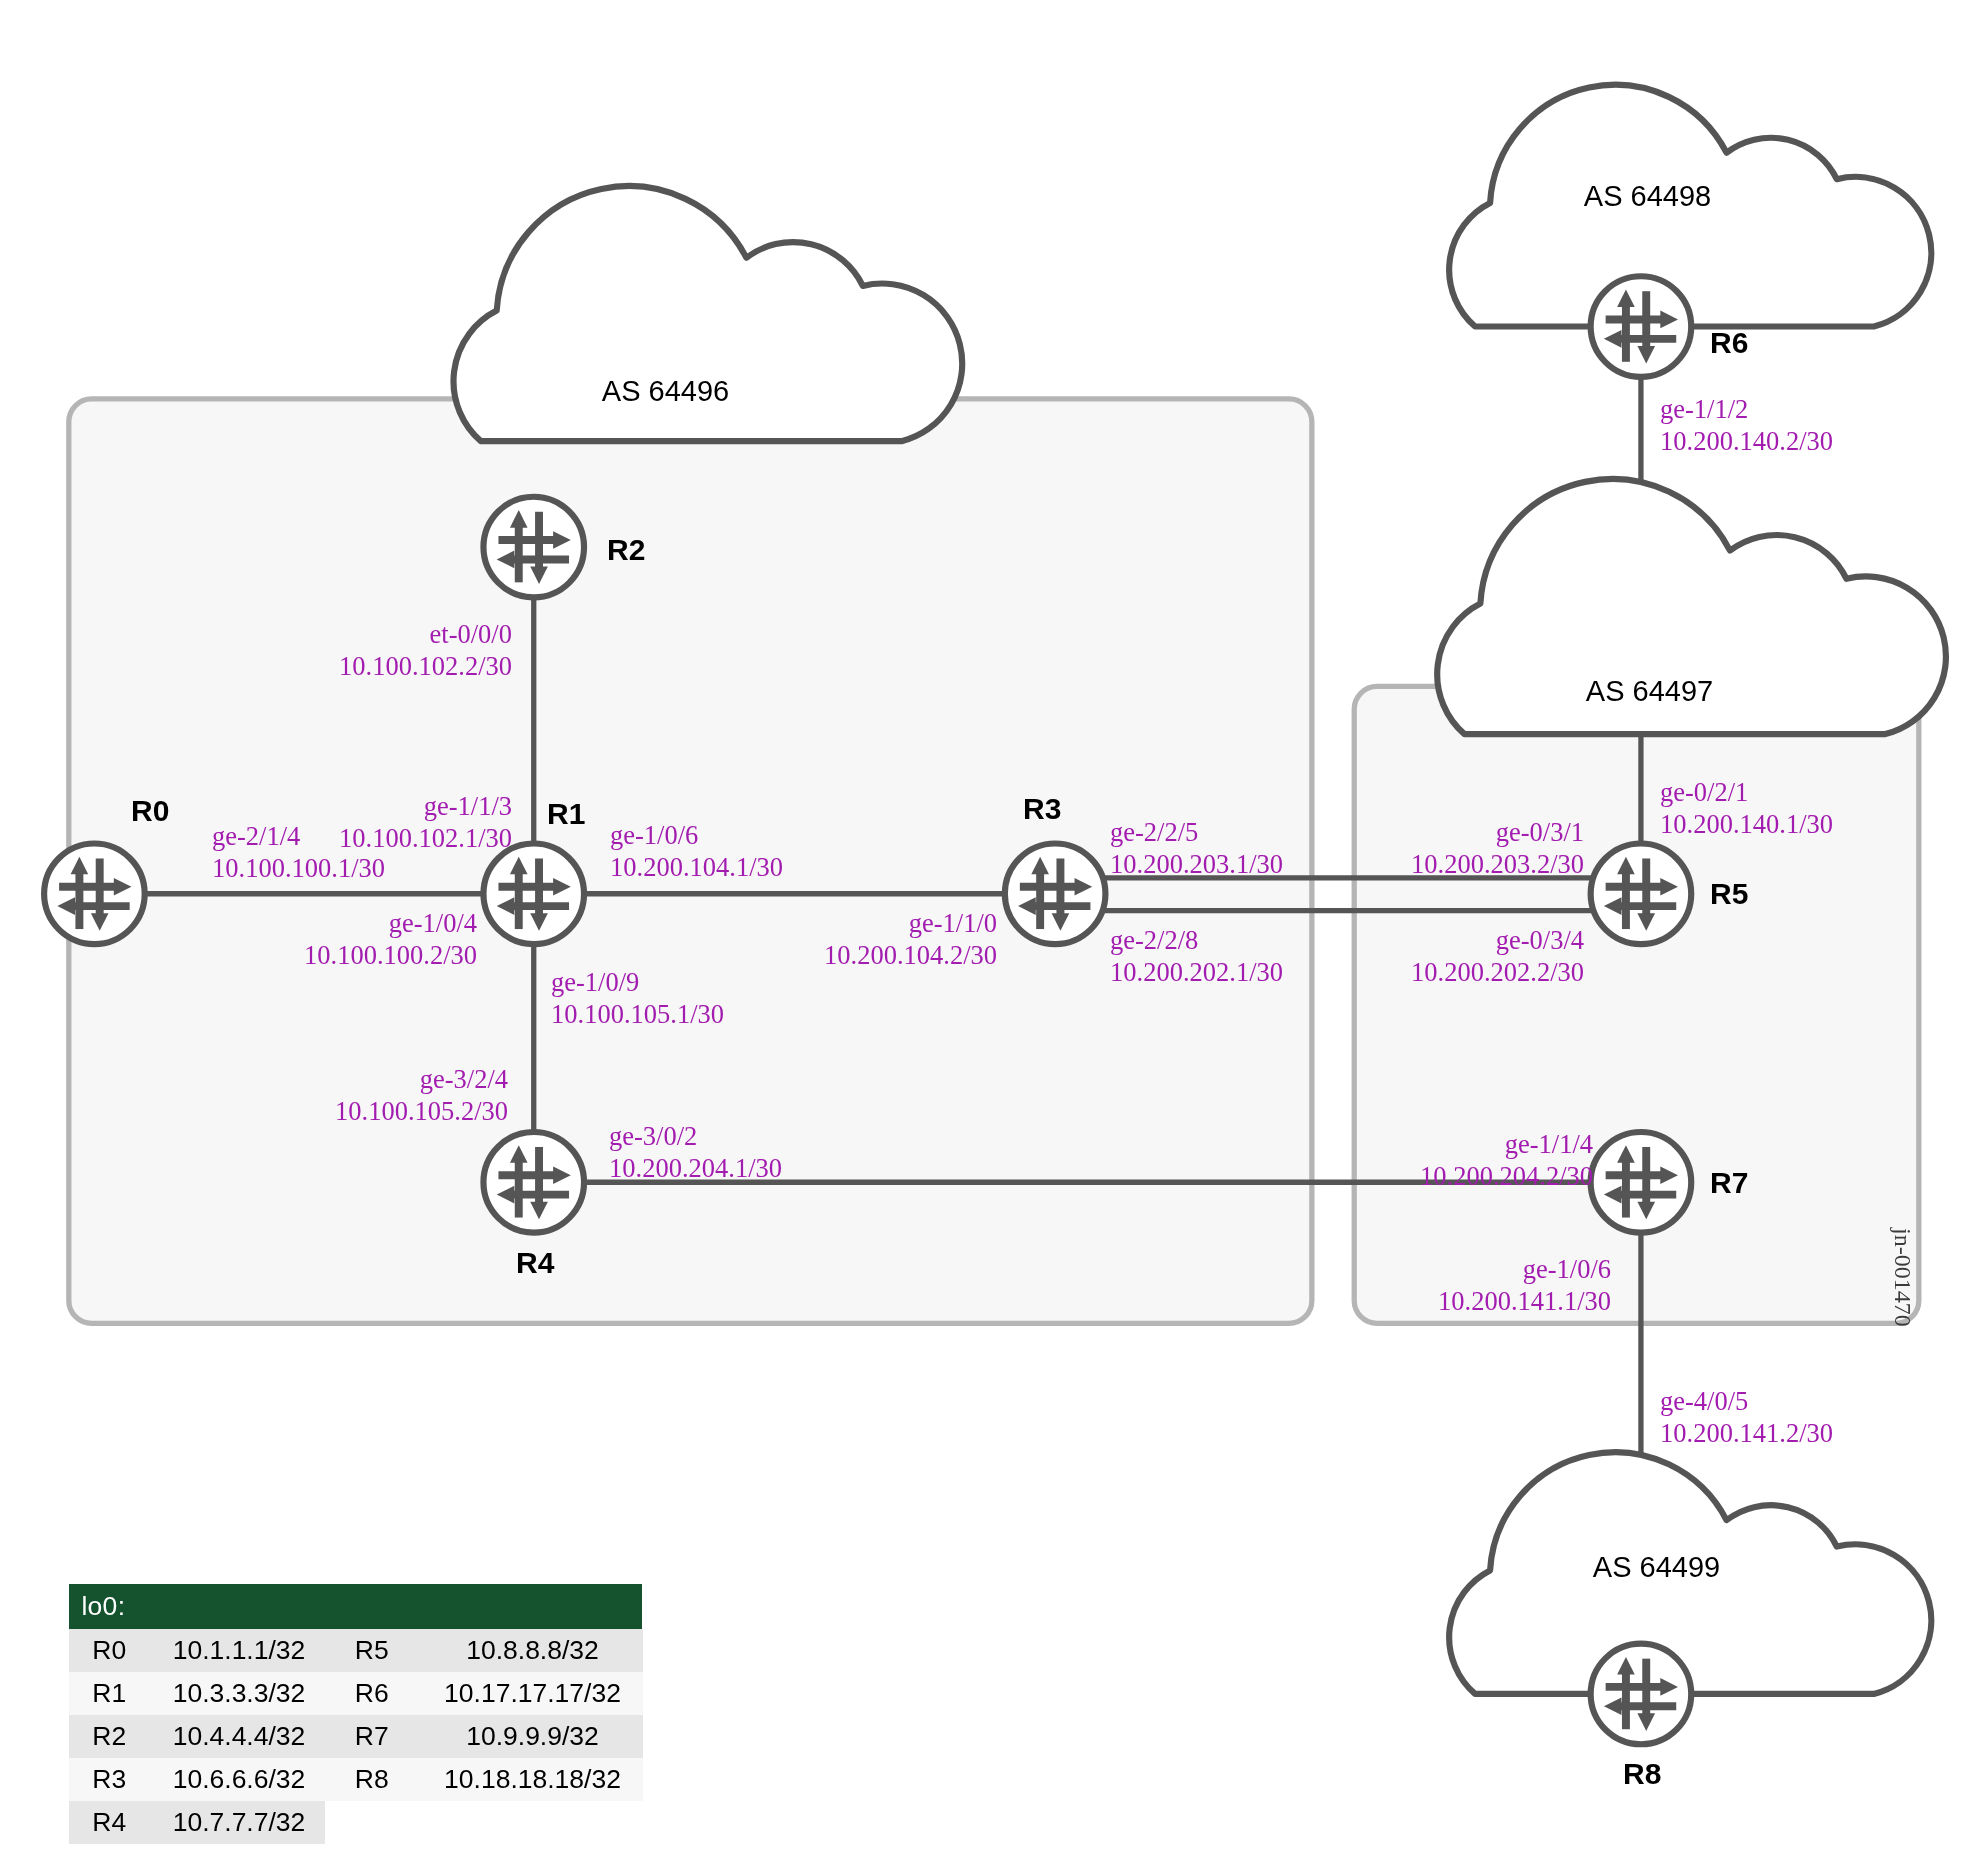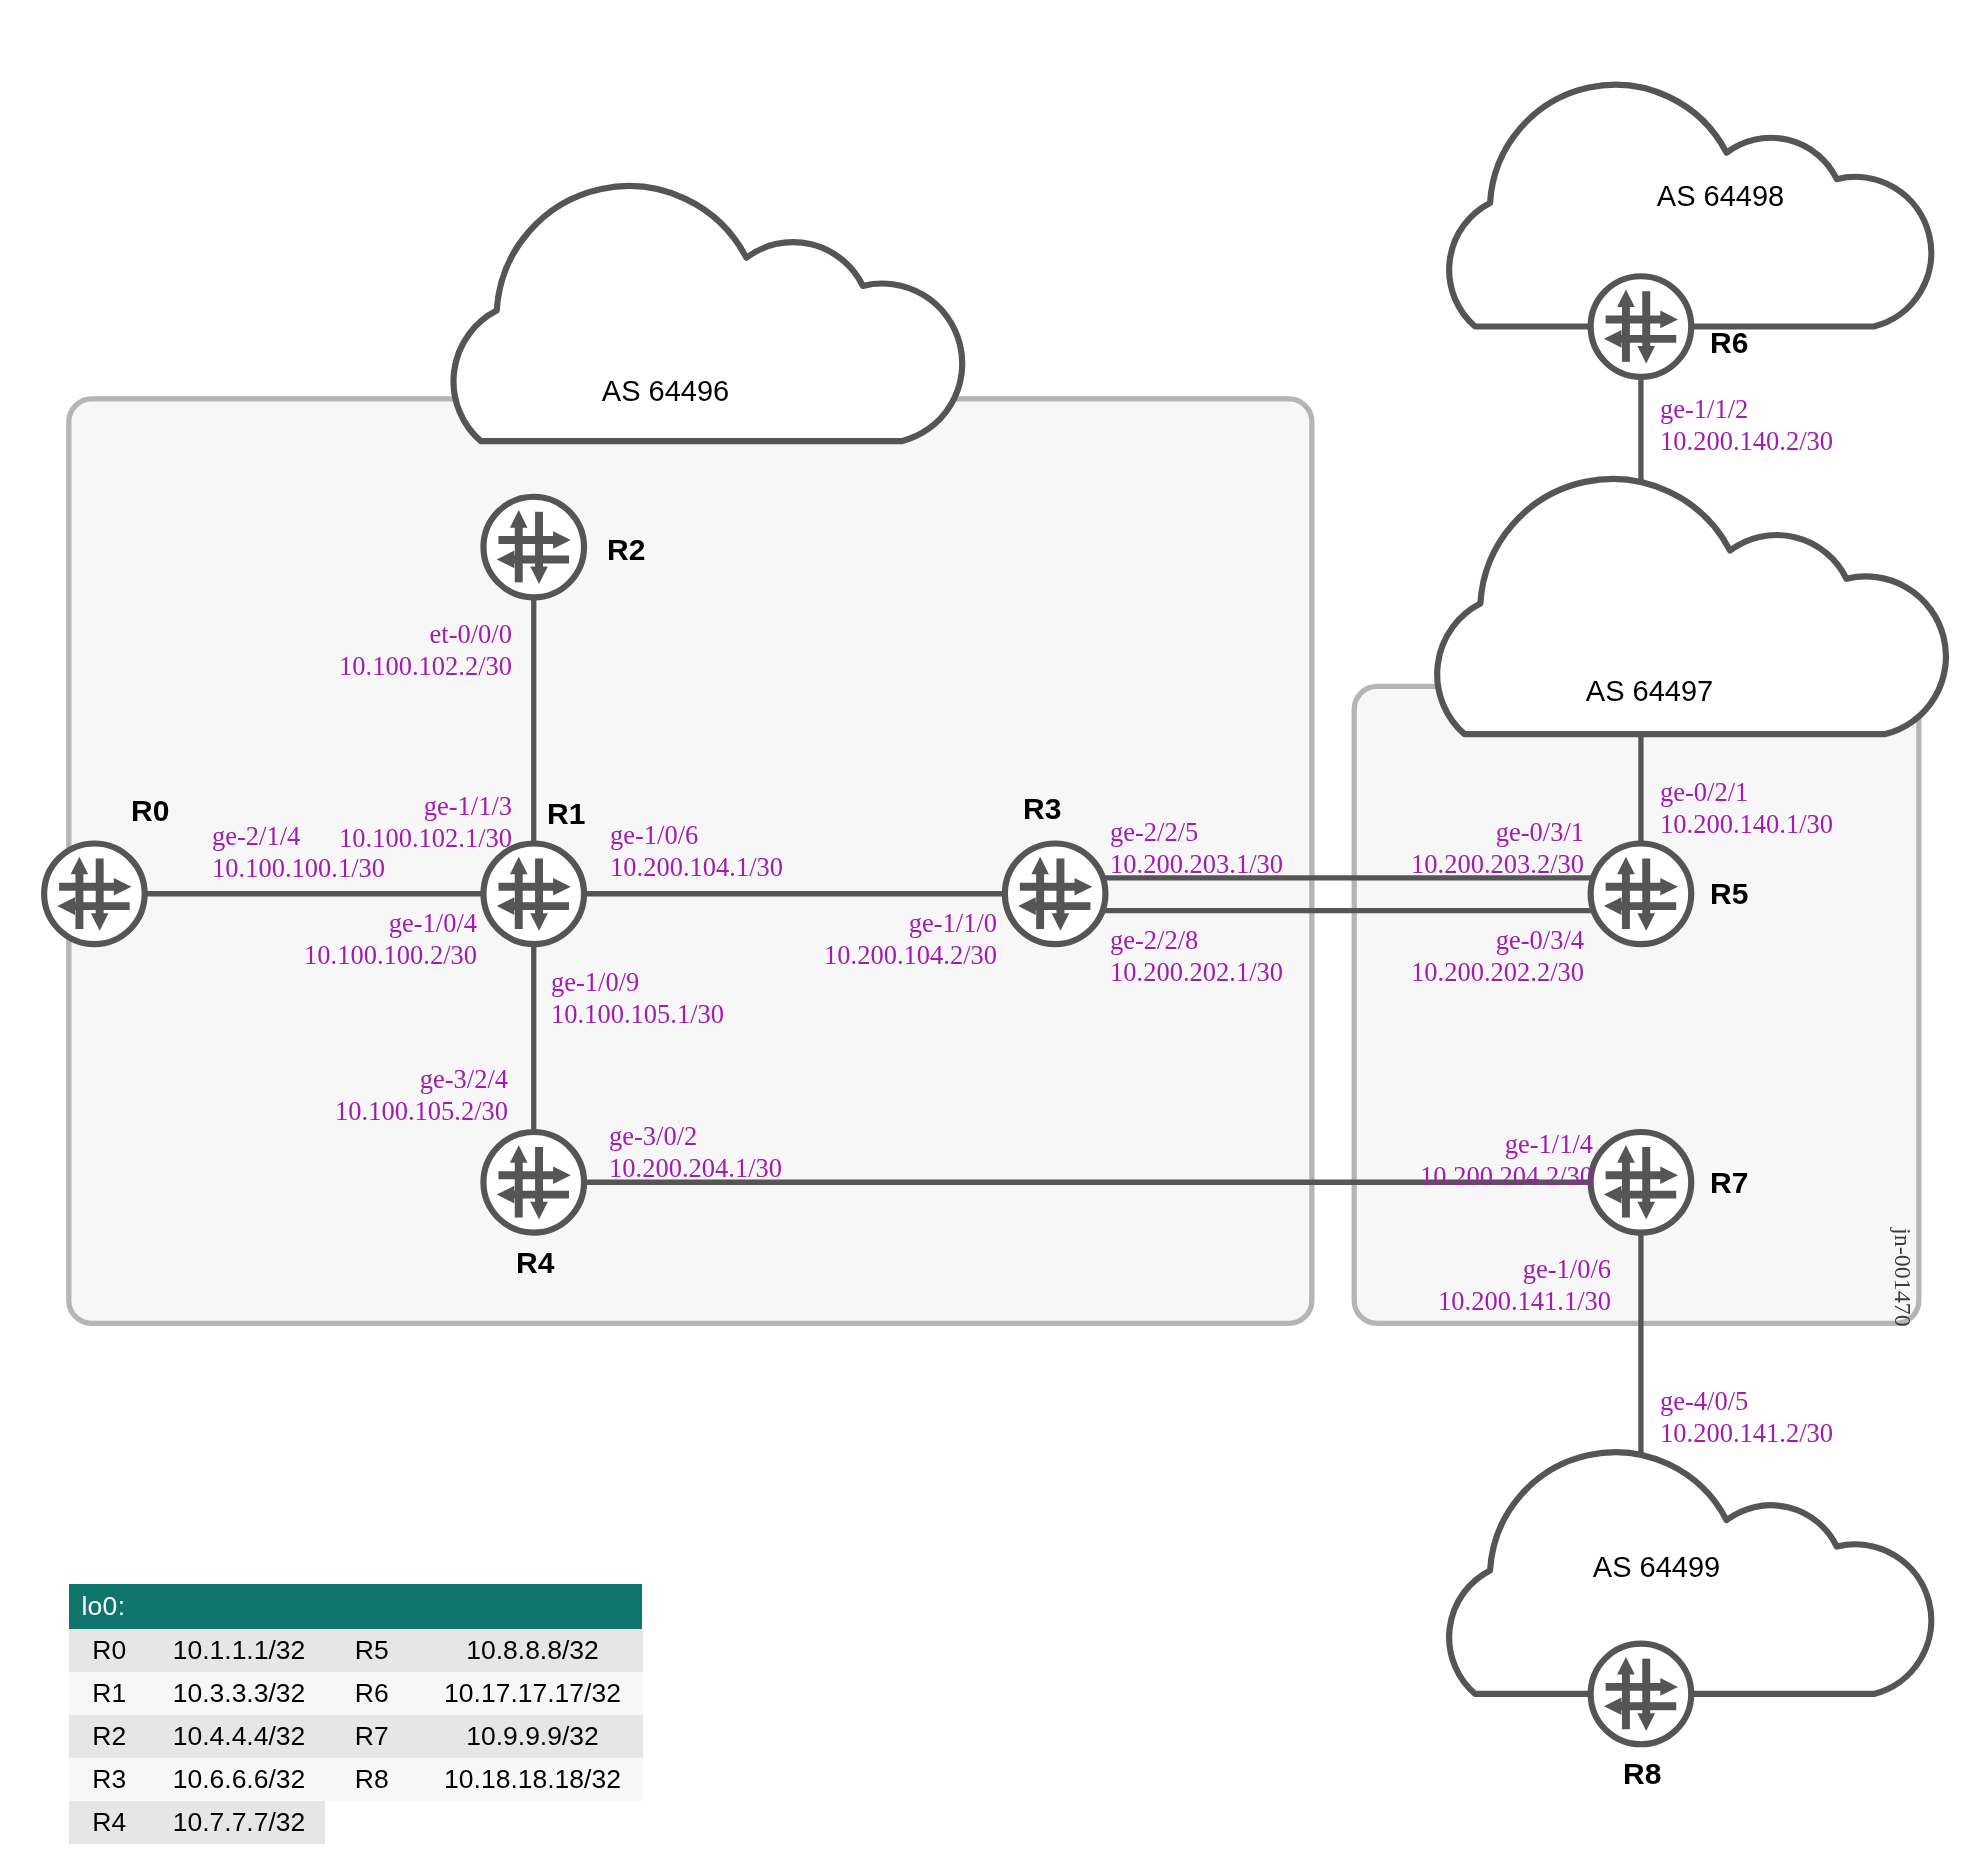--- a/index.html
+++ b/index.html
@@ -49,21 +49,21 @@
     text-align: center;
   }
   
   #lo0-table {
     position: absolute;
     left: 69px;
     top: 1584px;
     width: 573px;
   }
   #lo0-header {
-    background: #0f766e;
+    background: #14532d;
     color: #ffffff;
     font-family: "Liberation Sans", sans-serif;
     font-size: 26.5px;
     padding: 7px 0 7px 12.4px;
     width: 561px;
     box-sizing: content-box;
     letter-spacing: 0.3px;
   }
   #lo0-body {
     display: flex;
@@ -200,21 +200,21 @@
     <use href="#router-glyph" x="0" y="0" transform="translate(1196,1013)"></use>
     <use href="#router-glyph" x="0" y="0" transform="translate(605,1340)"></use>
     <use href="#router-glyph" x="0" y="0" transform="translate(1860,1013)"></use>
     <use href="#router-glyph" x="0" y="0" transform="translate(1860,370)"></use>
     <use href="#router-glyph" x="0" y="0" transform="translate(1860,1340)"></use>
     <use href="#router-glyph" x="0" y="0" transform="translate(1860,1920)"></use>
   </svg>
 
   <div class="as-name" style="left:551px; top:375px; width:229px;">AS 64496</div>
   <div class="as-name" style="left:1535px; top:675px; width:229px;">AS 64497</div>
-  <div class="as-name" style="left:1606px; top:180px; width:229px;">AS 64498</div>
+  <div class="as-name" style="left:1533px; top:180px; width:229px;">AS 64498</div>
   <div class="as-name" style="left:1542px; top:1551px; width:229px;">AS 64499</div>
 
   <div class="router-name" style="left:131px; top:794px;">R0</div>
   <div class="router-name" style="left:547px; top:797px;">R1</div>
   <div class="router-name" style="left:607px; top:533px;">R2</div>
   <div class="router-name" style="left:1023px; top:792px;">R3</div>
   <div class="router-name" style="left:516px; top:1246px;">R4</div>
   <div class="router-name" style="left:1710px; top:877px;">R5</div>
   <div class="router-name" style="left:1710px; top:326px;">R6</div>
   <div class="router-name" style="left:1710px; top:1166px;">R7</div>

